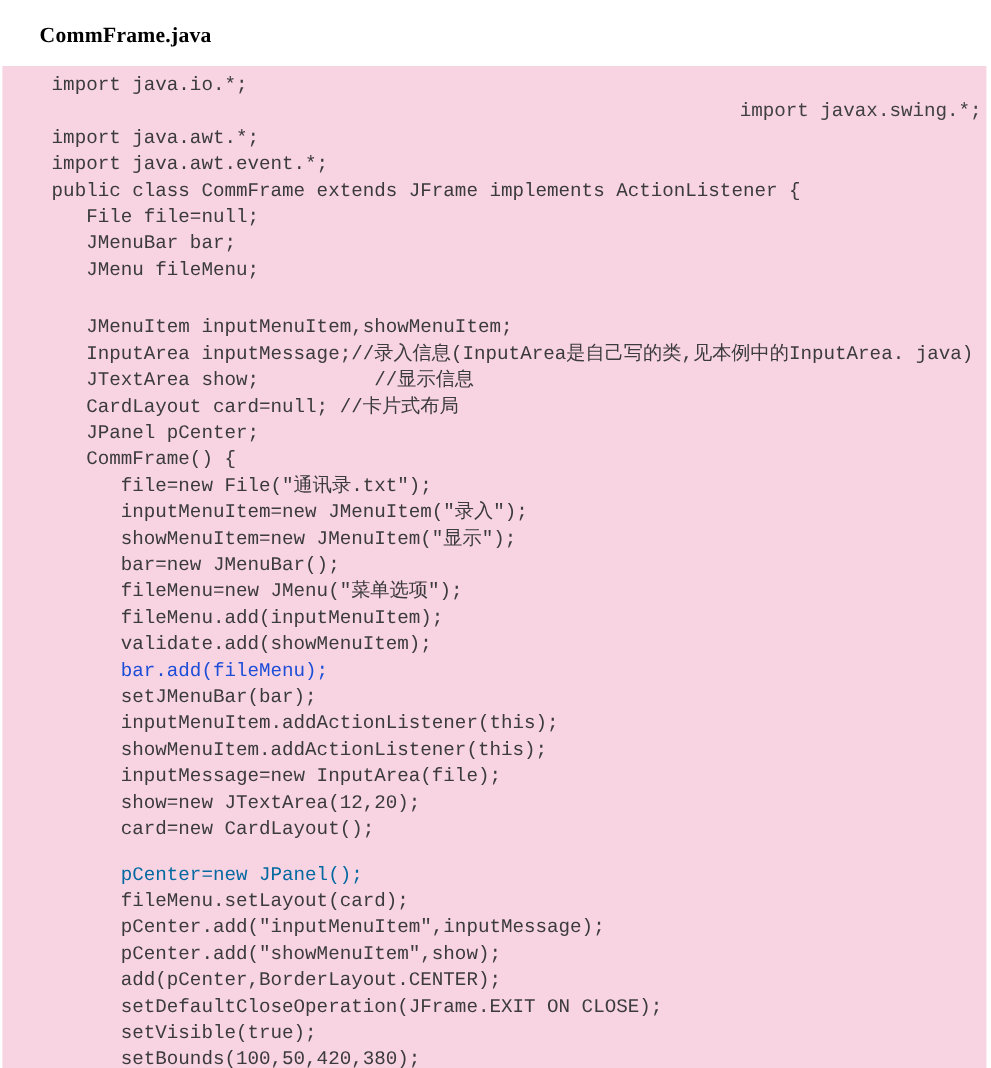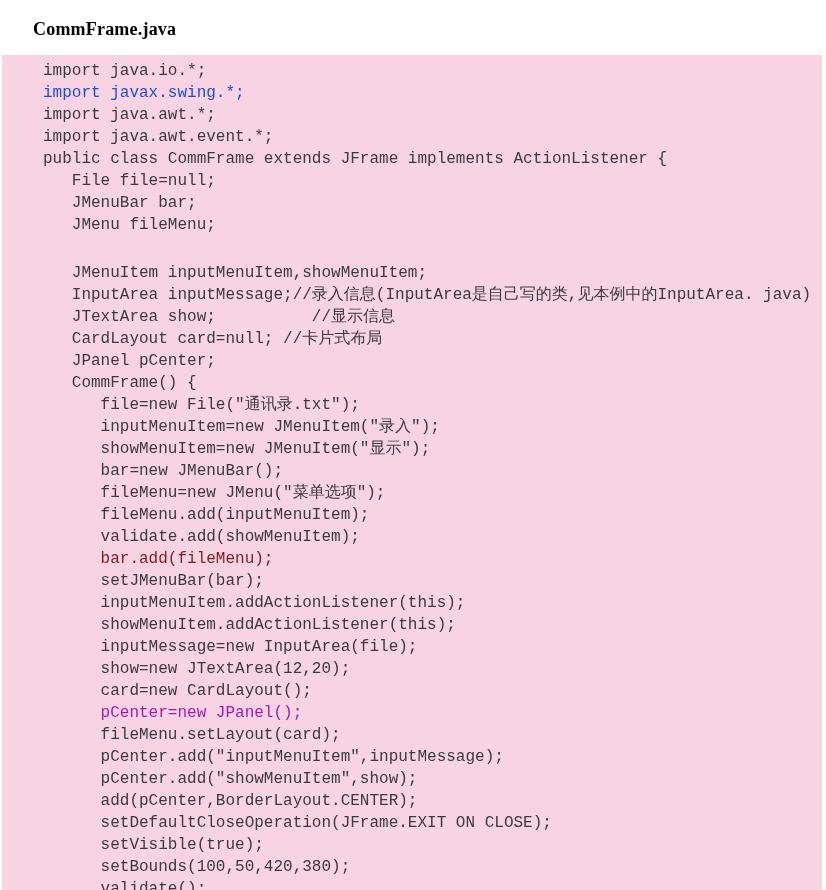--- a/index.html
+++ b/index.html
@@ -35,48 +35,48 @@
     white-space: pre;
   }
 </style>
 </head>
 <body>
 
 <div class="page">
   <div class="file-title">CommFrame.java</div>
   <div class="code-block" style="background: rgb(248, 211, 226);">
       <div class="code-line" style="color: rgb(59, 59, 59);">import java.io.*;</div>
-      <div class="code-line" style="color: #1d4ed8;">import javax.swing.*;</div>
+      <div class="code-line" style="color: #404040; text-align: right;">import javax.swing.*;</div>
       <div class="code-line" style="color: rgb(59, 59, 59);">import java.awt.*;</div>
       <div class="code-line" style="color: rgb(59, 59, 59);">import java.awt.event.*;</div>
       <div class="code-line" style="color: rgb(59, 59, 59);">public class CommFrame extends JFrame implements ActionListener {</div>
       <div class="code-line" style="color: rgb(59, 59, 59);">   File file=null;</div>
       <div class="code-line" style="color: rgb(59, 59, 59);">   JMenuBar bar;</div>
       <div class="code-line" style="color: rgb(59, 59, 59);">   JMenu fileMenu;</div>
       <div class="code-line" style="color: rgb(59, 59, 59); margin-top: 26px;">   JMenuItem inputMenuItem,showMenuItem;</div>
       <div class="code-line" style="color: rgb(59, 59, 59);">   InputArea inputMessage;//录入信息(InputArea是自己写的类,见本例中的InputArea. java)</div>
       <div class="code-line" style="color: rgb(59, 59, 59);">   JTextArea show;          //显示信息</div>
       <div class="code-line" style="color: rgb(59, 59, 59);">   CardLayout card=null; //卡片式布局</div>
       <div class="code-line" style="color: rgb(59, 59, 59);">   JPanel pCenter;</div>
       <div class="code-line" style="color: rgb(59, 59, 59);">   CommFrame() {</div>
       <div class="code-line" style="color: rgb(59, 59, 59);">      file=new File("通讯录.txt");</div>
       <div class="code-line" style="color: rgb(59, 59, 59);">      inputMenuItem=new JMenuItem("录入");</div>
       <div class="code-line" style="color: rgb(59, 59, 59);">      showMenuItem=new JMenuItem("显示");</div>
       <div class="code-line" style="color: rgb(59, 59, 59);">      bar=new JMenuBar();</div>
       <div class="code-line" style="color: rgb(59, 59, 59);">      fileMenu=new JMenu("菜单选项");</div>
       <div class="code-line" style="color: rgb(59, 59, 59);">      fileMenu.add(inputMenuItem);</div>
       <div class="code-line" style="color: rgb(59, 59, 59);">      validate.add(showMenuItem);</div>
-      <div class="code-line" style="color: #7f1d1d;">      bar.add(fileMenu);</div>
+      <div class="code-line" style="color: #1d4ed8;">      bar.add(fileMenu);</div>
       <div class="code-line" style="color: rgb(59, 59, 59);">      setJMenuBar(bar);</div>
       <div class="code-line" style="color: rgb(59, 59, 59);">      inputMenuItem.addActionListener(this);</div>
       <div class="code-line" style="color: rgb(59, 59, 59);">      showMenuItem.addActionListener(this);</div>
       <div class="code-line" style="color: rgb(59, 59, 59);">      inputMessage=new InputArea(file);</div>
       <div class="code-line" style="color: rgb(59, 59, 59);">      show=new JTextArea(12,20);</div>
       <div class="code-line" style="color: rgb(59, 59, 59);">      card=new CardLayout();</div>
-      <div class="code-line" style="color: #a21caf;">      pCenter=new JPanel();</div>
+      <div class="code-line" style="color: #0369a1; margin-top: 16px;">      pCenter=new JPanel();</div>
       <div class="code-line" style="color: rgb(59, 59, 59);">      fileMenu.setLayout(card);</div>
       <div class="code-line" style="color: rgb(59, 59, 59);">      pCenter.add("inputMenuItem",inputMessage);</div>
       <div class="code-line" style="color: rgb(59, 59, 59);">      pCenter.add("showMenuItem",show);</div>
       <div class="code-line" style="color: rgb(59, 59, 59);">      add(pCenter,BorderLayout.CENTER);</div>
       <div class="code-line" style="color: rgb(59, 59, 59);">      setDefaultCloseOperation(JFrame.EXIT ON CLOSE);</div>
       <div class="code-line" style="color: rgb(59, 59, 59);">      setVisible(true);</div>
       <div class="code-line" style="color: rgb(59, 59, 59);">      setBounds(100,50,420,380);</div>
       <div class="code-line" style="color: rgb(59, 59, 59);">      validate();</div>
       <div class="code-line" style="color: rgb(59, 59, 59);">   }</div>
     </div>

